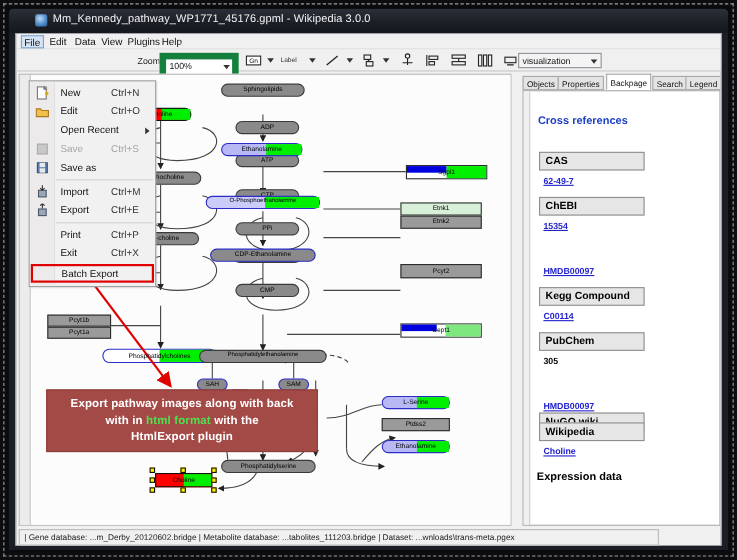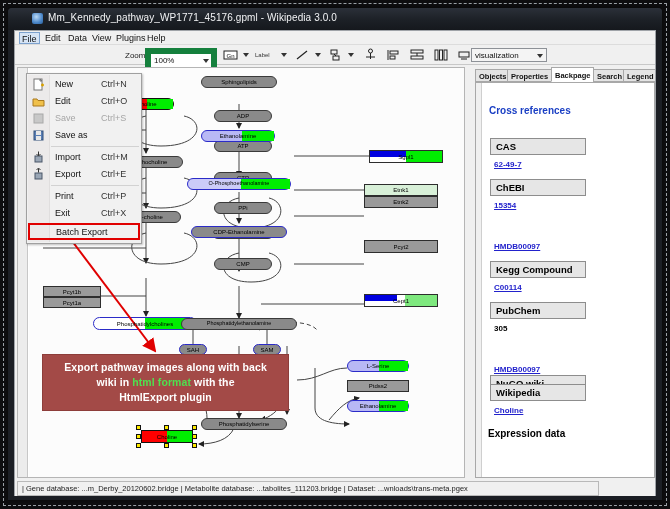--- a/index.html
+++ b/index.html
@@ -120,21 +120,21 @@
     color:#fff; font-size:10.5px; font-weight:bold; text-align:center;
     padding-top:5px; line-height:15px; letter-spacing:.1px;
     z-index:40;
   }
   #callout .green { color:#4fe04f; }
   
   #sidebar {
     position:absolute; left:452px; top:36px; width:188px; height:411px;
     background:#f0f0f0;
   }
-  #tabstrip { position:absolute; left:8px; top:0; width:180px; height:15px;font-weight:bold; }
+  #tabstrip { position:absolute; left:8px; top:0; width:180px; height:15px; }
   .tab {
     position:absolute; top:2px; height:13px; font-size:7.5px; line-height:13px;
     padding:0 3px; background:#e4e4e4; border:1px solid #a8a8a8; color:#111;
   }
   .tab.sel { background:#fff; top:0; height:15px; line-height:15px; border-bottom-color:#fff; font-size:7.5px;}
   #bp-panel {
     position:absolute; left:8px; top:15px; width:180px; height:396px;
     background:#fff; border:1px solid #a8a8a8; overflow:hidden;
   }
   #bp-scroll-l { position:absolute; left:0; top:0; width:6px; height:100%; background:#f0f0f0; border-right:1px solid #cfcfcf;}
@@ -486,21 +486,21 @@
             <marker id="rah" markerWidth="7" markerHeight="7" refX="6" refY="3.5" orient="auto">
               <path d="M0,0 L7,3.5 L0,7 z" fill="#e00000"></path>
             </marker>
           </defs>
           <line x1="28" y1="153" x2="126" y2="283" stroke="#e00000" stroke-width="2" marker-end="url(#rah)"></line>
         </svg>
 
         <div id="callout">
           <div>Export pathway images along with back</div>
           <div>
-            <span>wiki in </span><span class="green">html format</span><span> with the</span>
+            <span>with in </span><span class="green">html format</span><span> with the</span>
           </div>
           <div>HtmlExport plugin</div>
         </div>
 
       </div>
     </div>
 
     <div id="sidebar">
       <div id="tabstrip">
         <div class="tab" style="left:0px;">Objects</div>
@@ -561,20 +561,24 @@
       <div class="mi">
         <span class="ico">
           <svg width="13" height="13">
               <path d="M1,4 L5,4 L6,5.5 L12,5.5 L12,11 L1,11 z" fill="#f0c04a" stroke="#a9791f"></path>
             </svg>
         </span>
         <span class="lbl">Edit</span>
         <span class="acc">Ctrl+O</span>
       </div>
 
+      <div class="mi">
+        <span class="lbl">Open Recent</span>
+        <span class="sub"></span>
+      </div>
 
       <div class="mi disabled">
         <span class="ico">
           <svg width="13" height="13">
               <rect x="2" y="2" width="9" height="9" fill="#c8c8c8" stroke="#a8a8a8"></rect>
             </svg>
         </span>
         <span class="lbl">Save</span>
         <span class="acc">Ctrl+S</span>
       </div>

